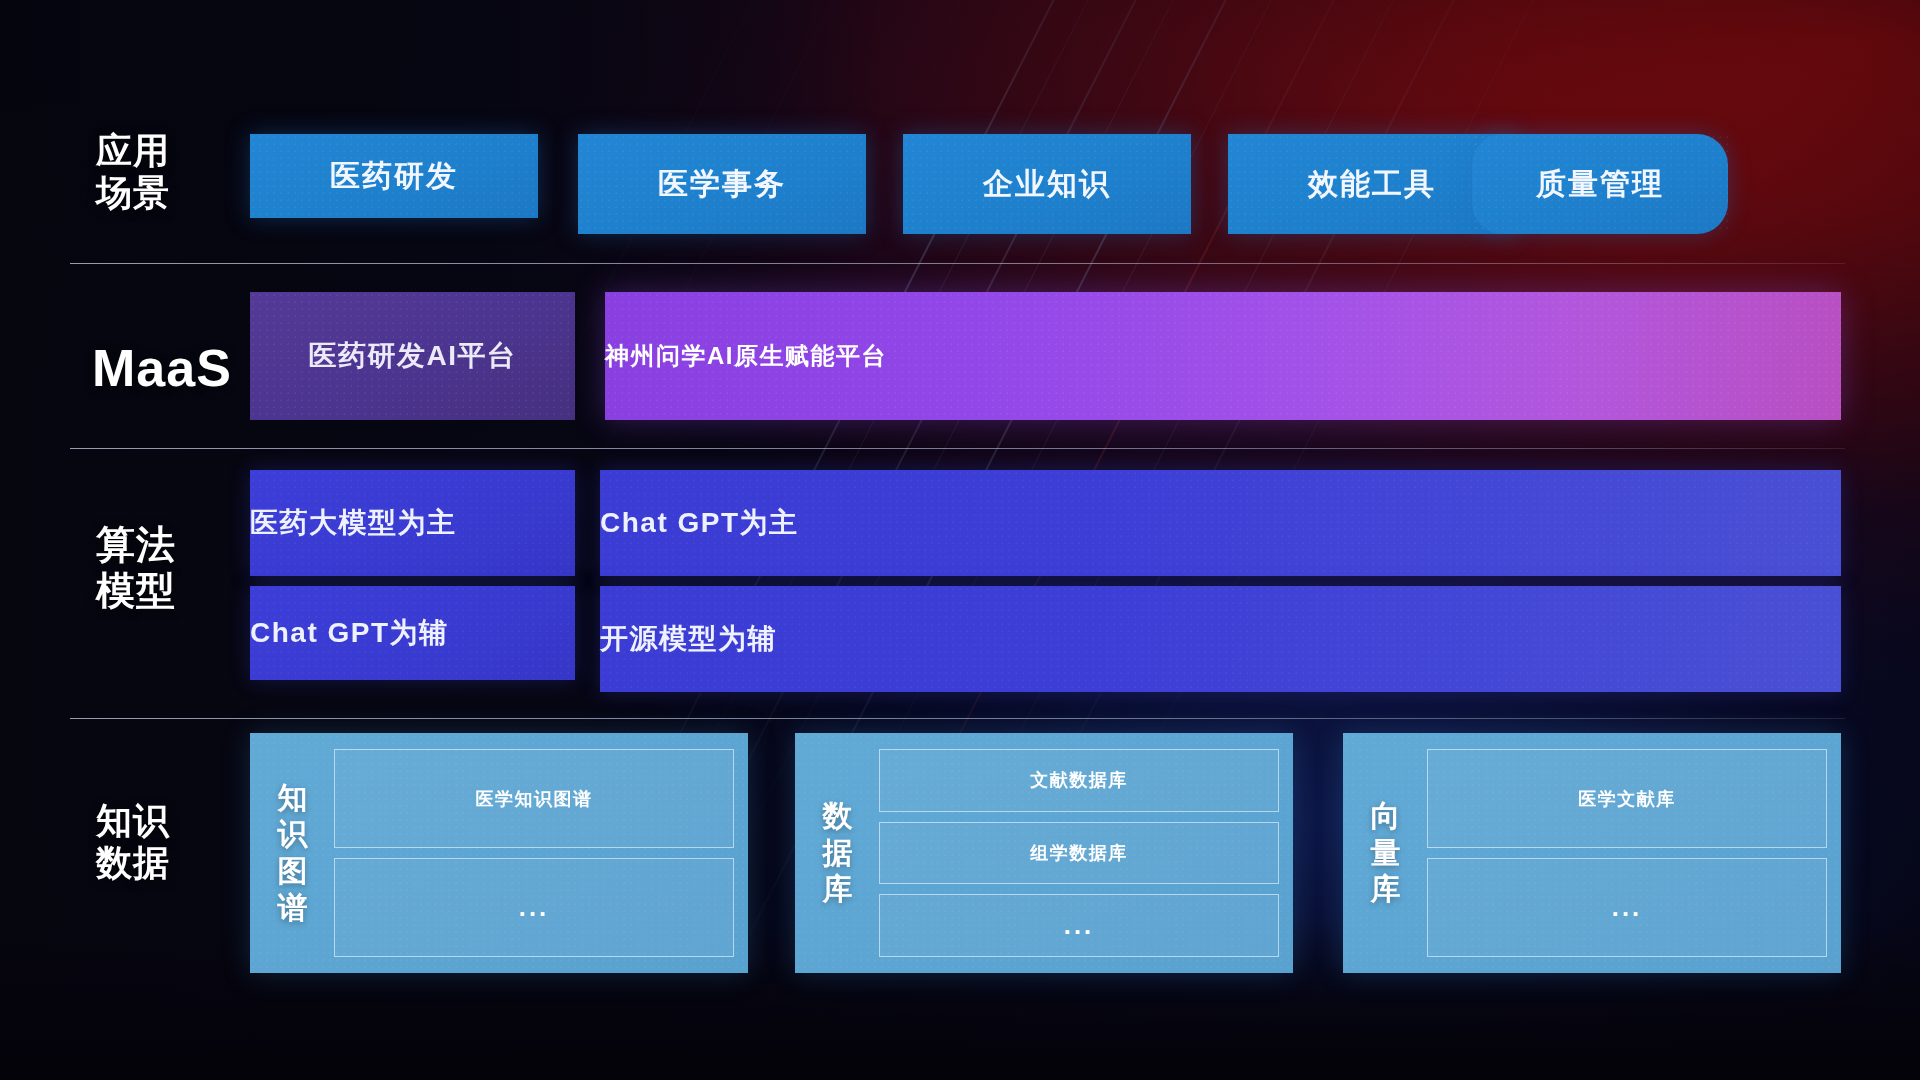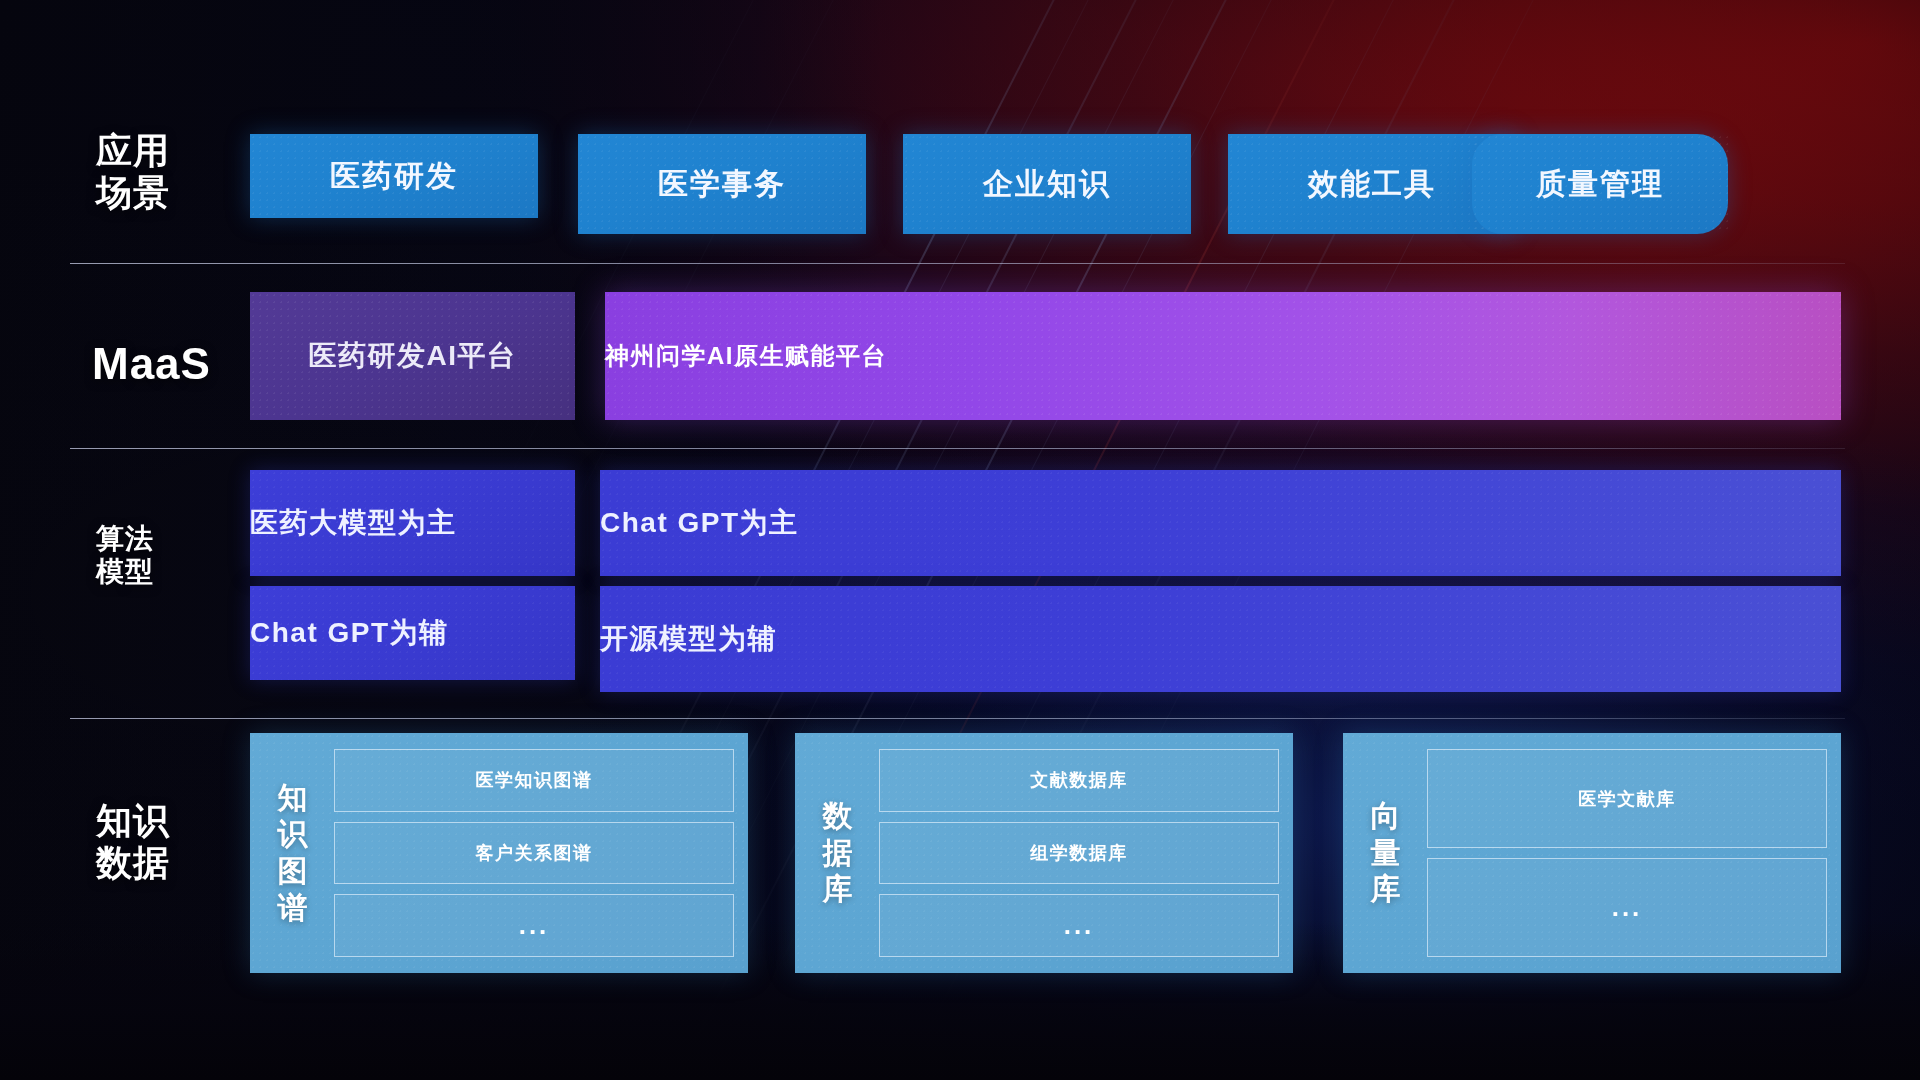--- a/index.html
+++ b/index.html
@@ -238,32 +238,32 @@
     </div>
     <div class="app-box" style="left:1228px; top:134px; width:288px; height:100px;">
       <span>效能工具</span>
     </div>
     <div class="app-box" style="left:1472px; top:134px; width:256px; height:100px;border-radius:31px;">
       <span>质量管理</span>
     </div>
 
     <div class="divider" style="left:70px; top:263px; width:1775px;"></div>
 
-    <div class="row-label" style="left:92px; top:338px; width:200px; font-size:44px;">MaaS</div>
+    <div class="row-label" style="left:92px; top:338px; width:200px; font-size:52px;">MaaS</div>
 
     <div class="maas-left" style="left:250px; top:292px; width:325px; height:128px;">
       <span>医药研发AI平台</span>
     </div>
     <div class="maas-right" style="left:605px; top:292px; width:1236px; height:128px;">
       <span>神州问学AI原生赋能平台</span>
     </div>
 
     <div class="divider" style="left:70px; top:448px; width:1775px;"></div>
 
-    <div class="row-label" style="left:96px; top:522px; width:170px; font-size:28px;">算法
+    <div class="row-label" style="left:96px; top:522px; width:170px; font-size:39px;">算法
 模型</div>
 
     <div class="algo-box" style="left:250px; top:470px; width:325px; height:106px;">
       <span>医药大模型为主</span>
     </div>
     <div class="algo-box wide" style="left:600px; top:470px; width:1241px; height:106px;">
       <span>Chat GPT为主</span>
     </div>
 
     <div class="algo-box" style="left:250px; top:586px; width:325px; height:94px;">
@@ -280,21 +280,20 @@
 
     <div class="kpanel" style="left:250px; top:733px; width:498px; height:240px;">
       <div class="kpanel-title">
           <span>知</span>
           <span>识</span>
           <span>图</span>
           <span>谱</span>
         </div>
       <div class="kpanel-items">
         <div class="kitem">医学知识图谱</div>
-        <div class="kitem">客户关系图谱</div>
         <div class="kitem ellipsis">...</div>
       </div>
     </div>
 
     <div class="kpanel" style="left:795px; top:733px; width:498px; height:240px;">
       <div class="kpanel-title">
           <span>数</span>
           <span>据</span>
           <span>库</span>
         </div>

